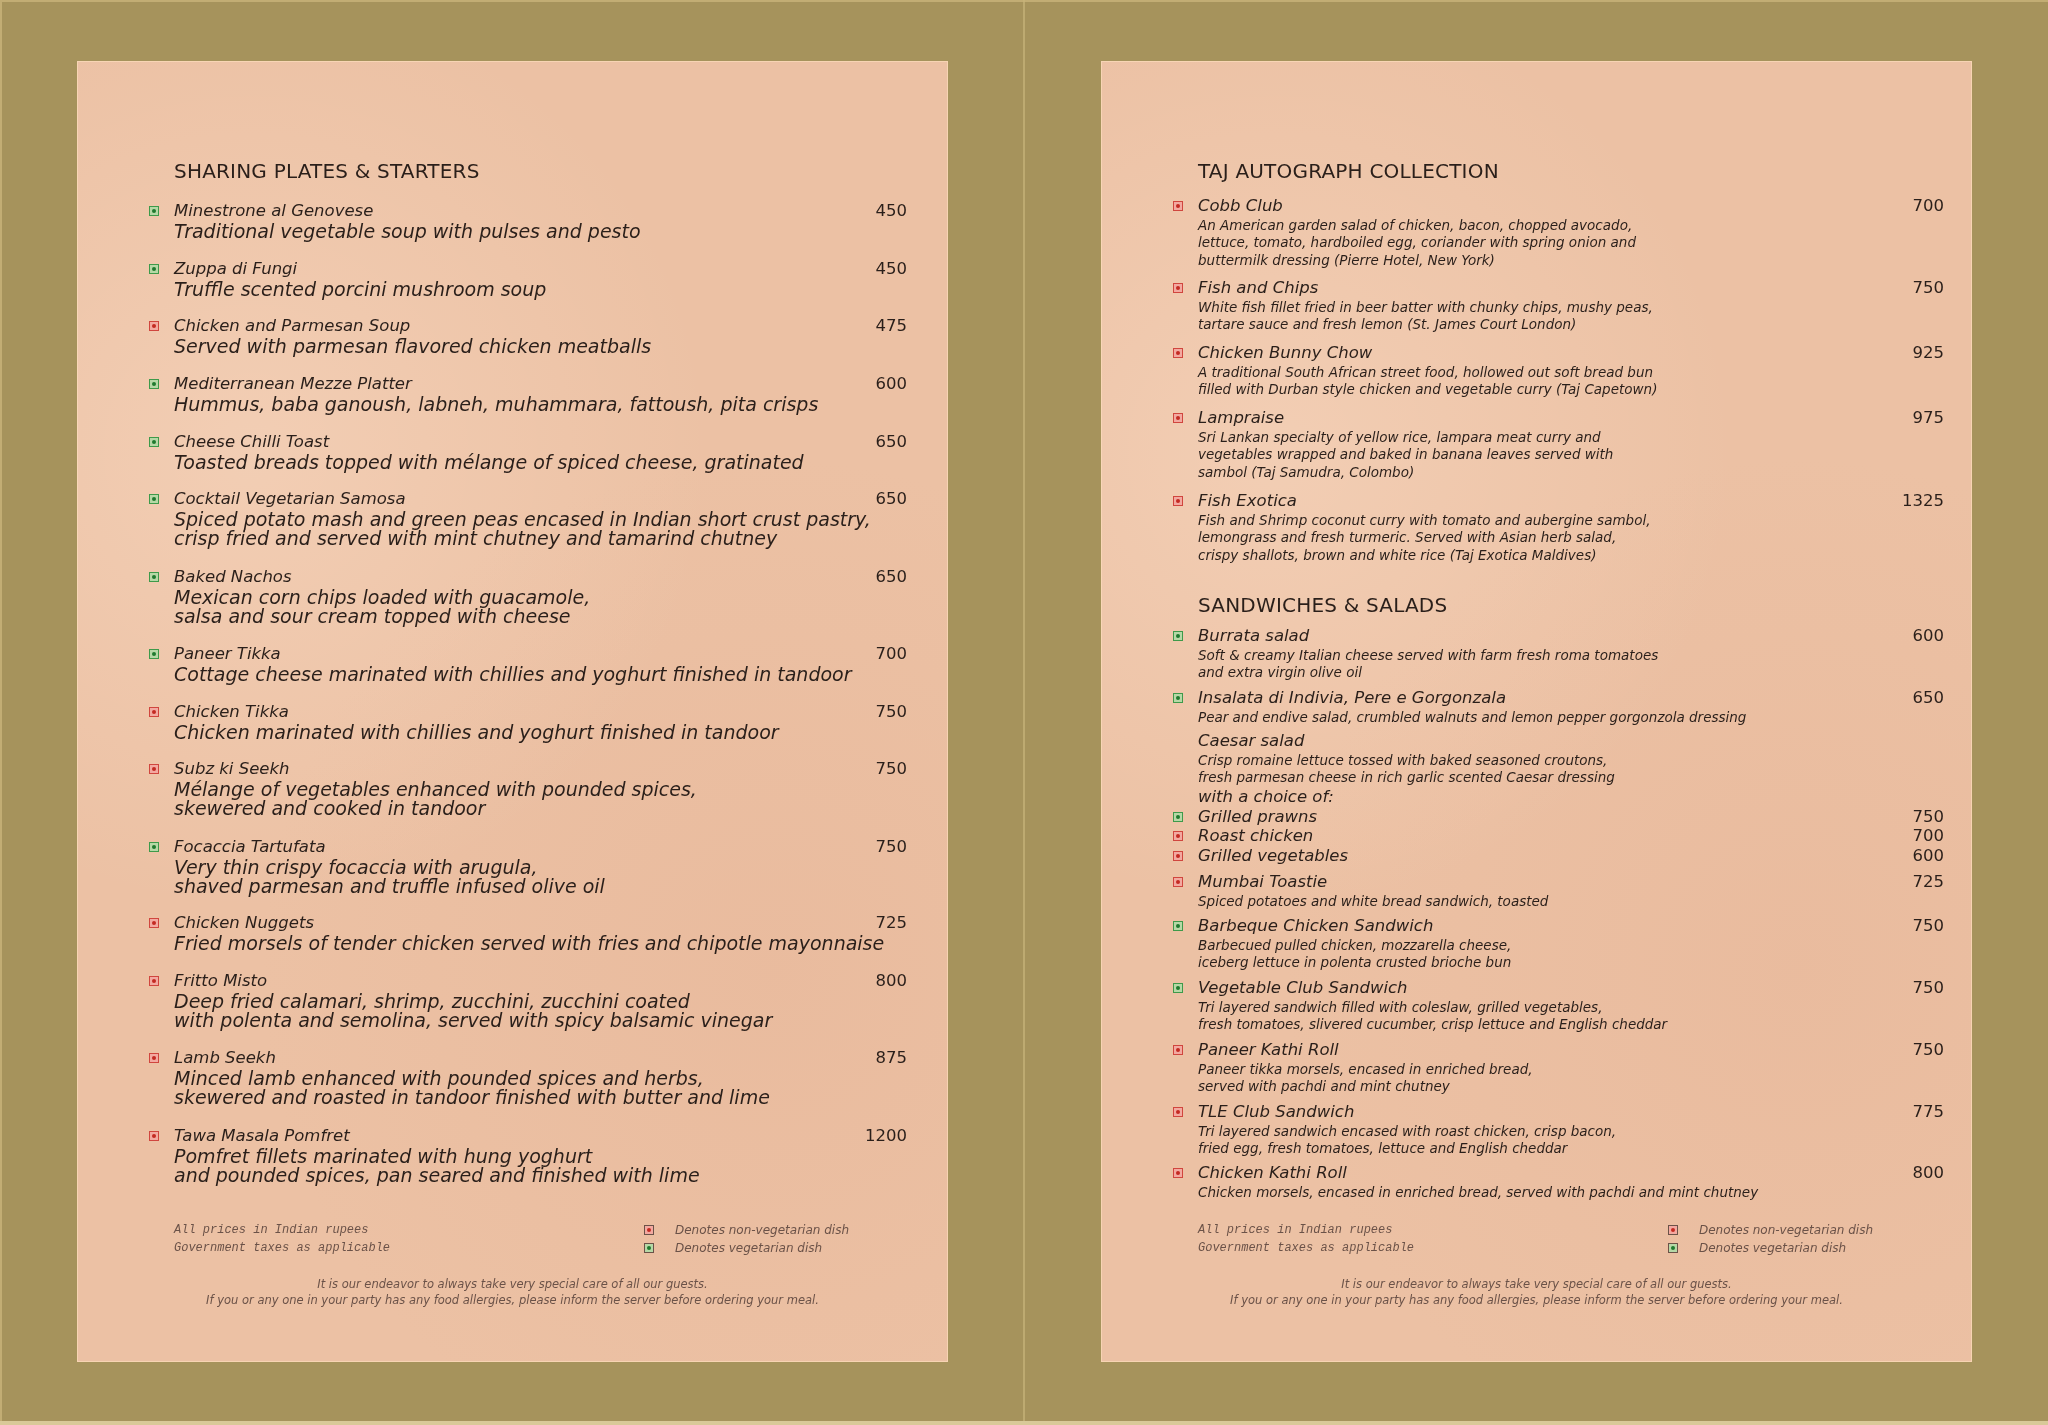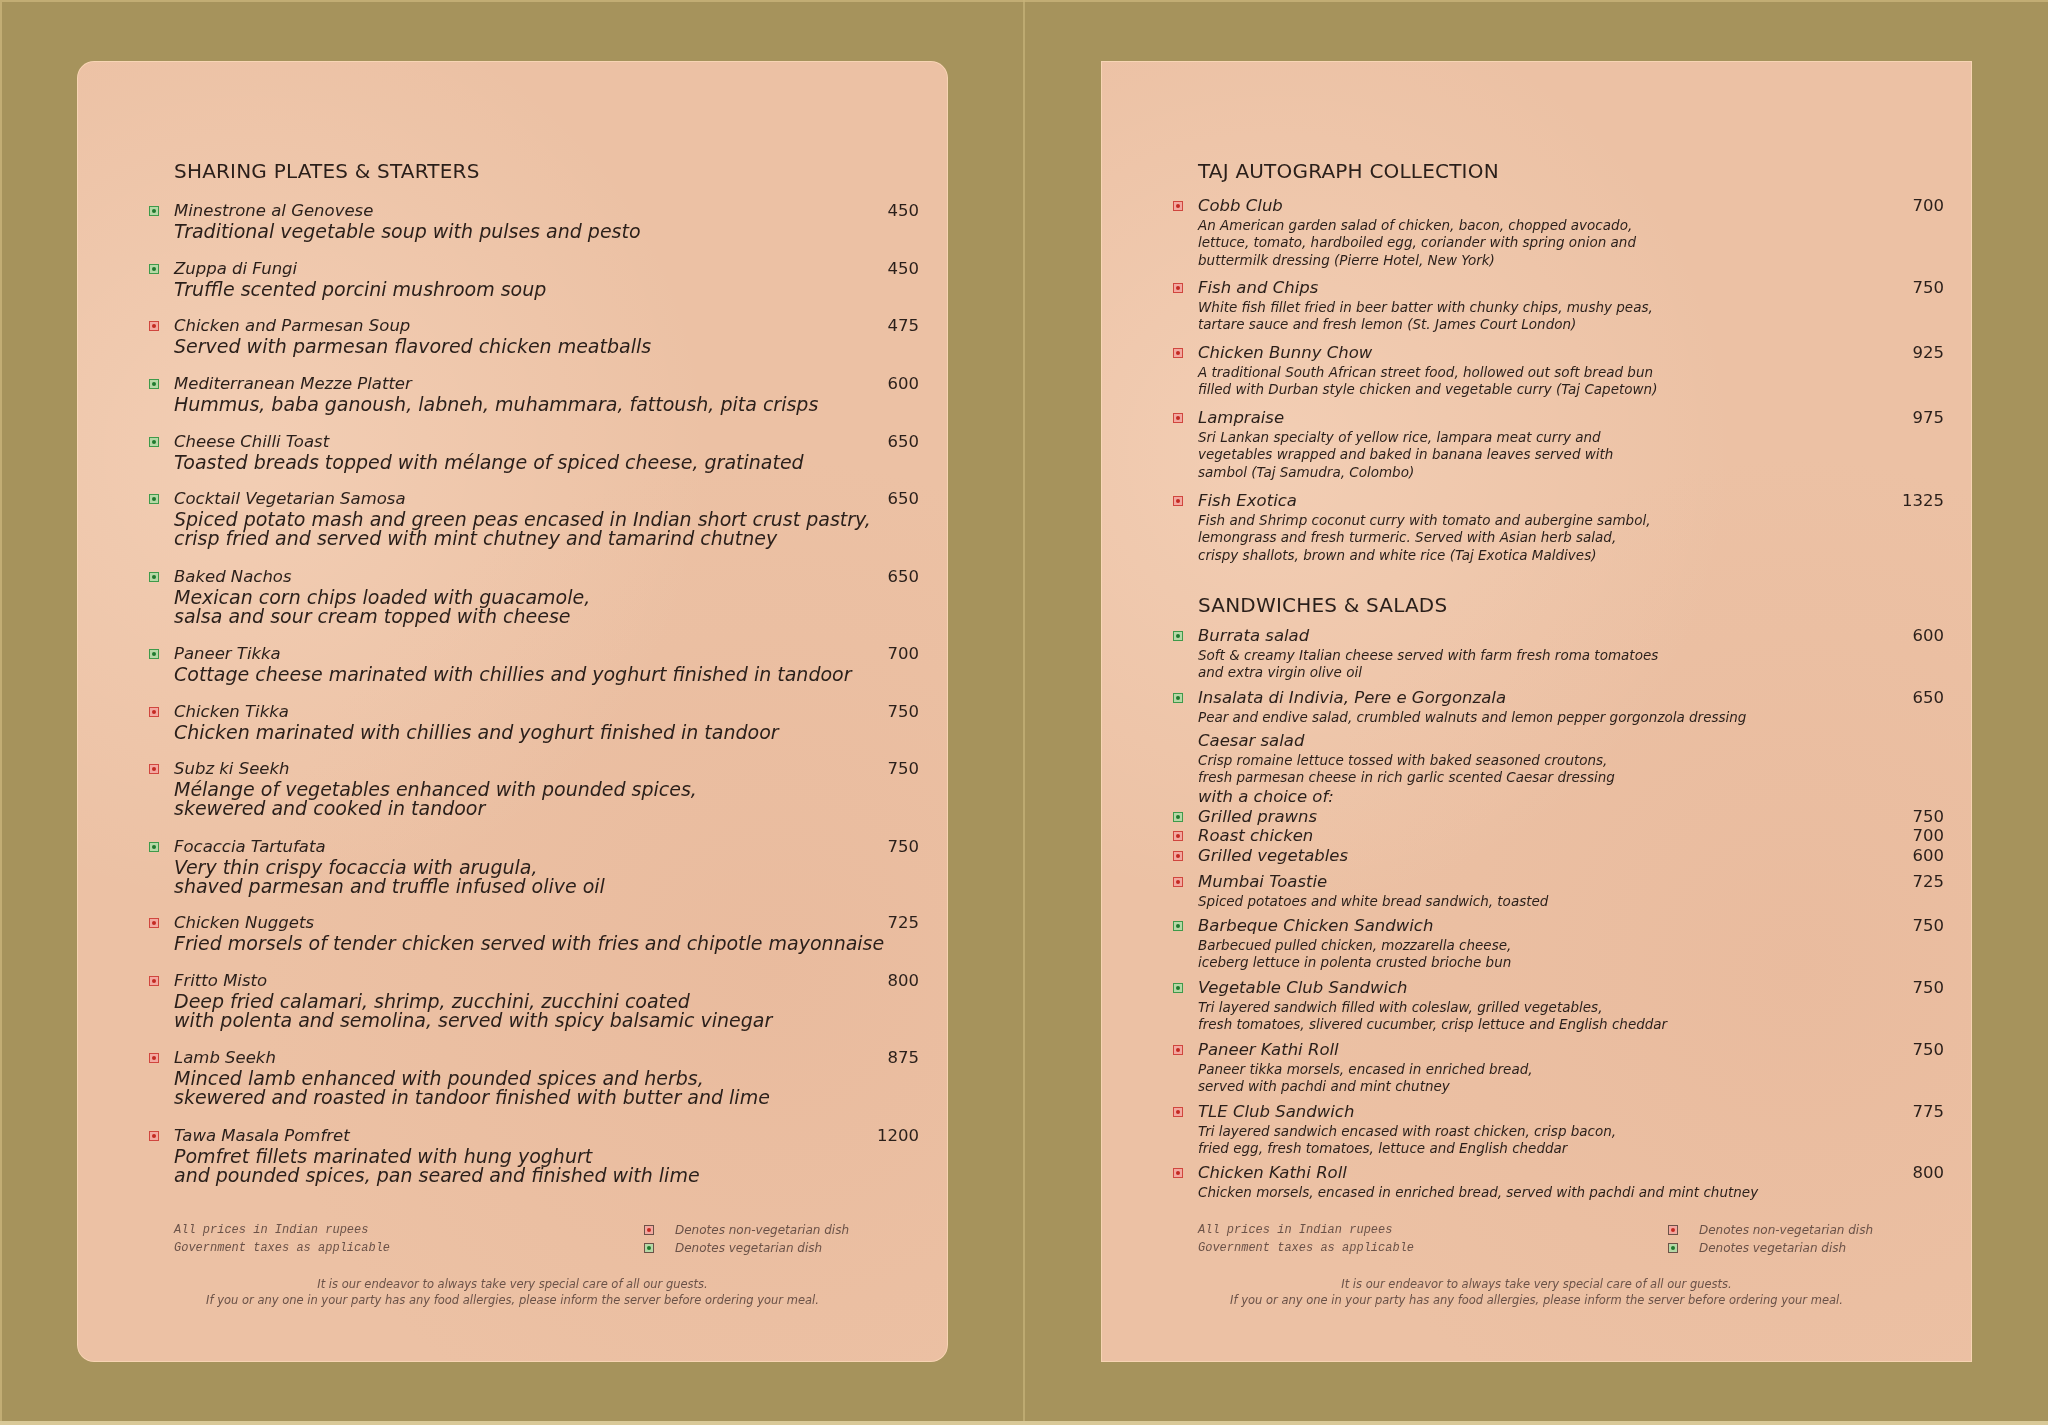--- a/index.html
+++ b/index.html
@@ -17,21 +17,21 @@
   .bottom-edge { position:absolute; left:0; bottom:0; width:2048px; height:4px; background:#d9c998; }
   .left-edge { position:absolute; left:0; top:0; width:2px; height:1425px; background:#c2ad74; }
   .page {
     position: absolute; top: 61px; width: 871px; height: 1301px;
     background: #ecc1a4;
     background-image:
       radial-gradient(circle at 20% 30%, rgba(255,230,210,0.35) 0, rgba(255,230,210,0) 40%),
       radial-gradient(circle at 80% 70%, rgba(225,170,140,0.25) 0, rgba(225,170,140,0) 45%);
     box-shadow: inset 0 0 0 1px rgba(255,225,190,0.6);
   }
-  .page.left { left: 77px; border-radius: 17px; }
+  .page.left { left: 77px; }
   .page.right { left: 1101px; }
 
   .section-title {
     position: absolute; left: 97px;
     font-size: 20px; letter-spacing: 0.2px; color: #2a1f1a;
     text-transform: uppercase; font-weight: normal;
   }
 
   .item { position: absolute; left: 72px; width: 700px; }
   .item .marker {
@@ -49,21 +49,21 @@
   .item .name {
     position: absolute; left: 25px; top: 0; font-size: 16.5px; line-height: 20px; color: #2a1f1a; white-space: nowrap; font-style: italic;
   }
   .item .price {
     position: absolute; right: 0; top: 0; font-size: 16.5px; line-height: 20px; color: #2a1f1a; text-align: right;
   }
   .item .desc {
     position: absolute; left: 25px; top: 21px; font-size: 19px; line-height: 19px; font-style: italic; color: #2a1f1a; white-space: pre-line;
   }
   .left .item { width: 770px; }
-  .left .item .price { right: 0; }
+  .left .item .price { right: 12px; }
   .right .item { left: 72px; width: 771px; }
 
   .right .desc { font-size: 13.5px; line-height: 17.3px; }
 
   .footer-notes {
     position: absolute; left: 97px; font-size: 12px; line-height: 18px; font-style: italic; color: #6b5248; font-weight: 300; font-family: Liberation Mono, monospace;
   }
   .legend { position: absolute; left: 567px; font-size: 12px; line-height: 18px; font-style: italic; color: #6b5248; }
   .legend-row { position: relative; padding-left: 31px; height: 18px; white-space: nowrap; }
   .legend-row .marker {

